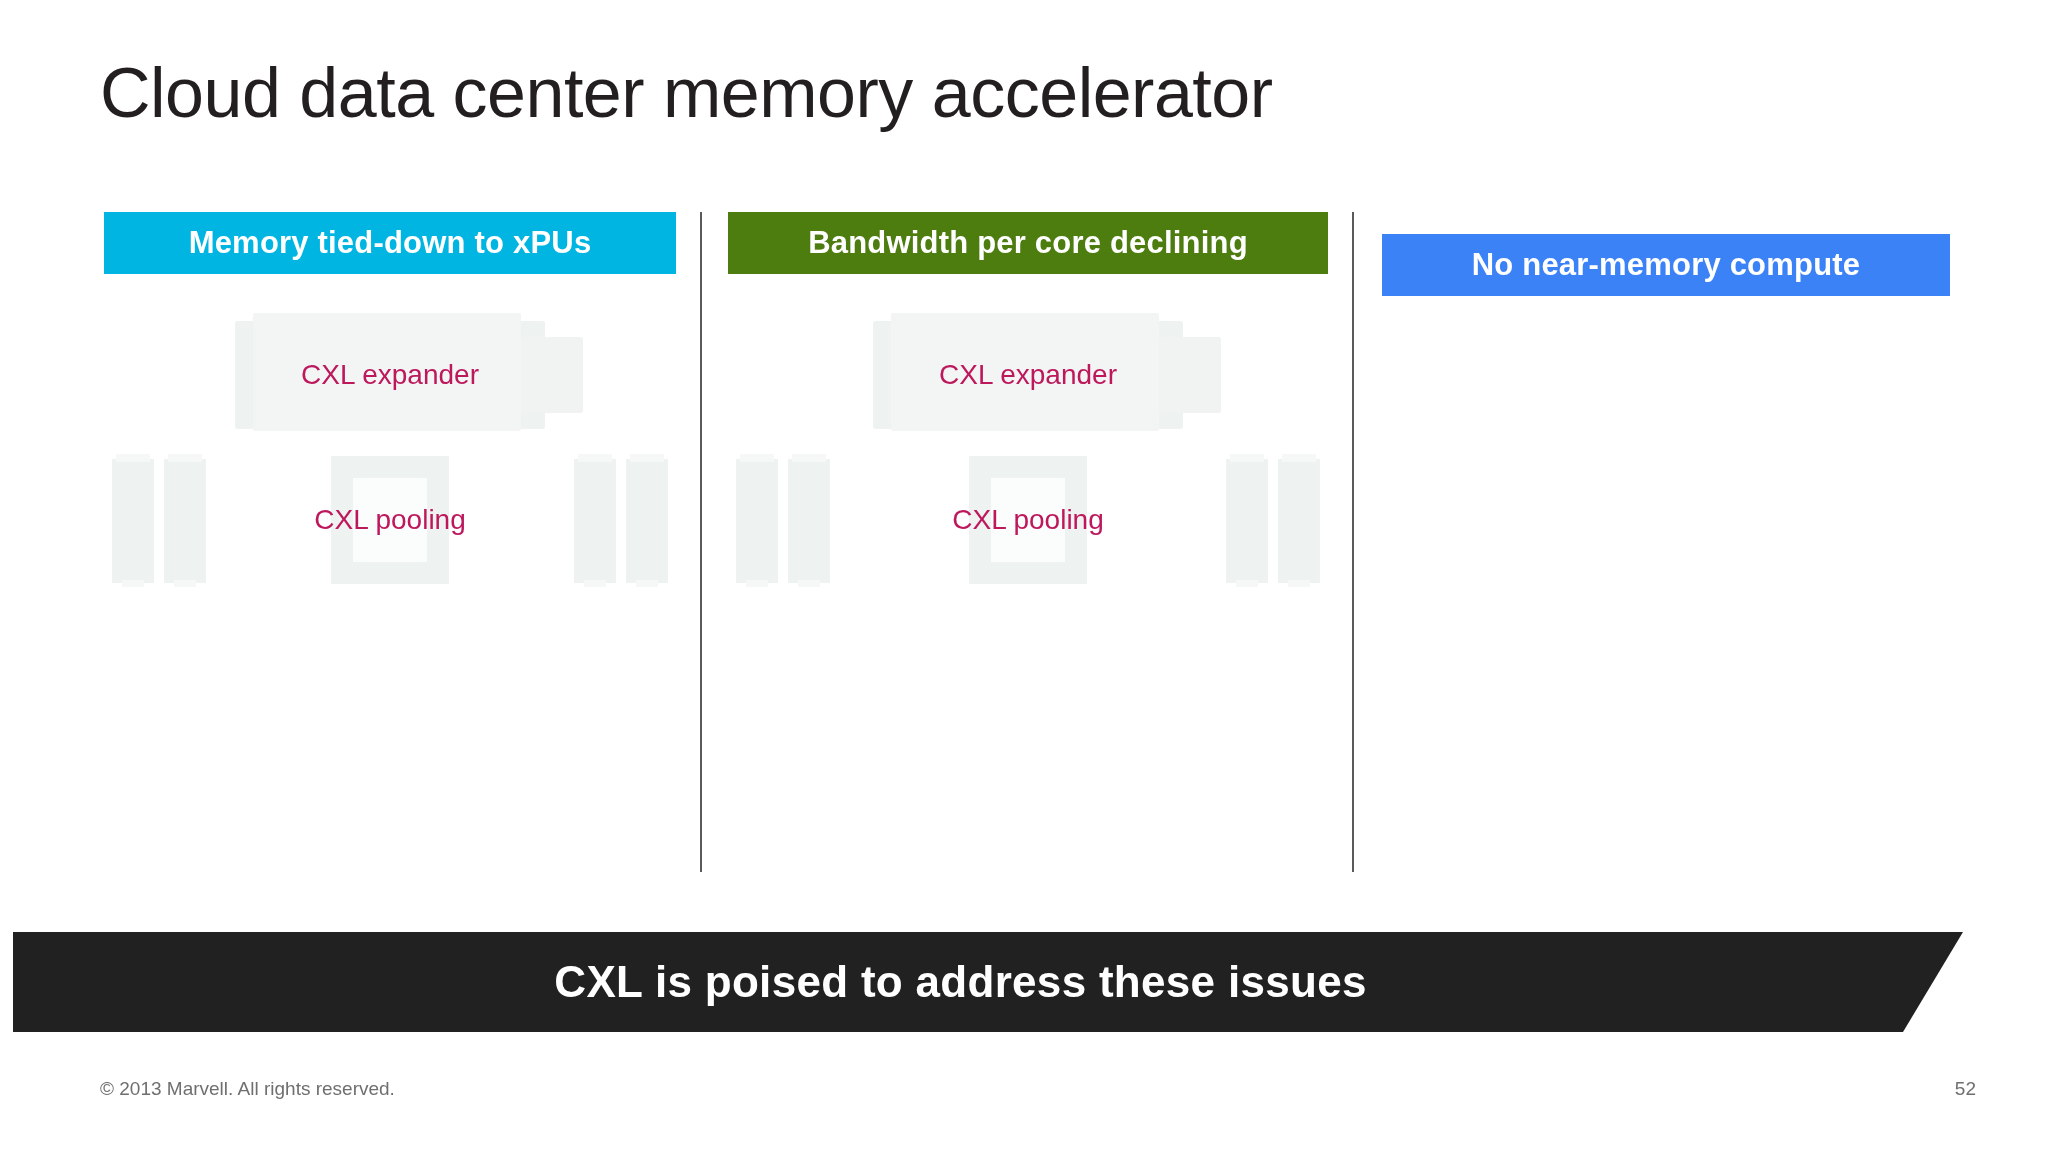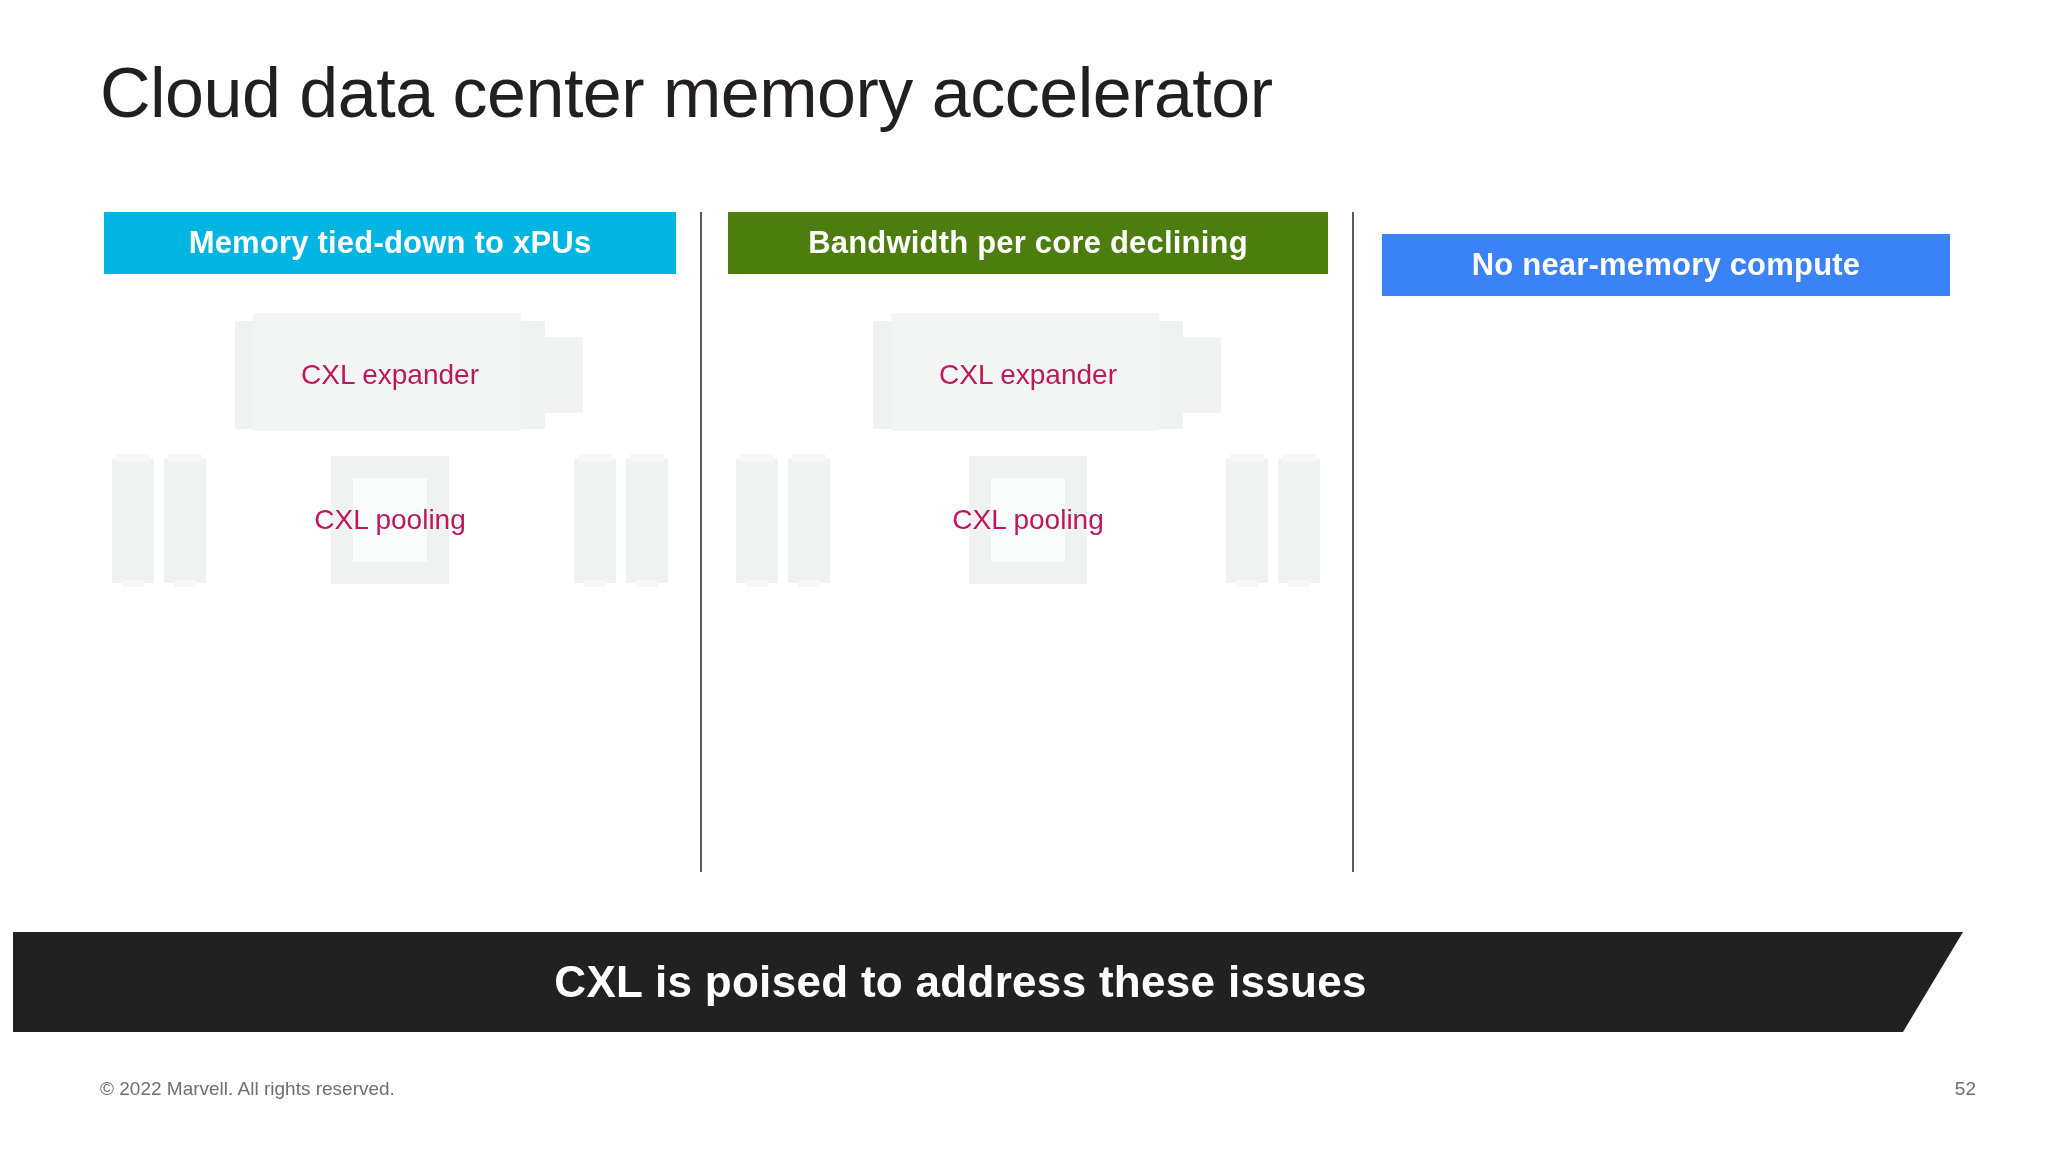--- a/index.html
+++ b/index.html
@@ -323,17 +323,17 @@
       </div>
 
     </div>
 
   </div>
 
   <div class="banner">
     <span class="banner-text">CXL is poised to address these issues</span>
   </div>
 
-  <div class="footer-copyright">© 2022 Marvell. All rights reserved.</div>
+  <div class="footer-copyright">© 2013 Marvell. All rights reserved.</div>
 
   <div class="footer-pagenum">52</div>
 
 </div>
 
 </body></html>

